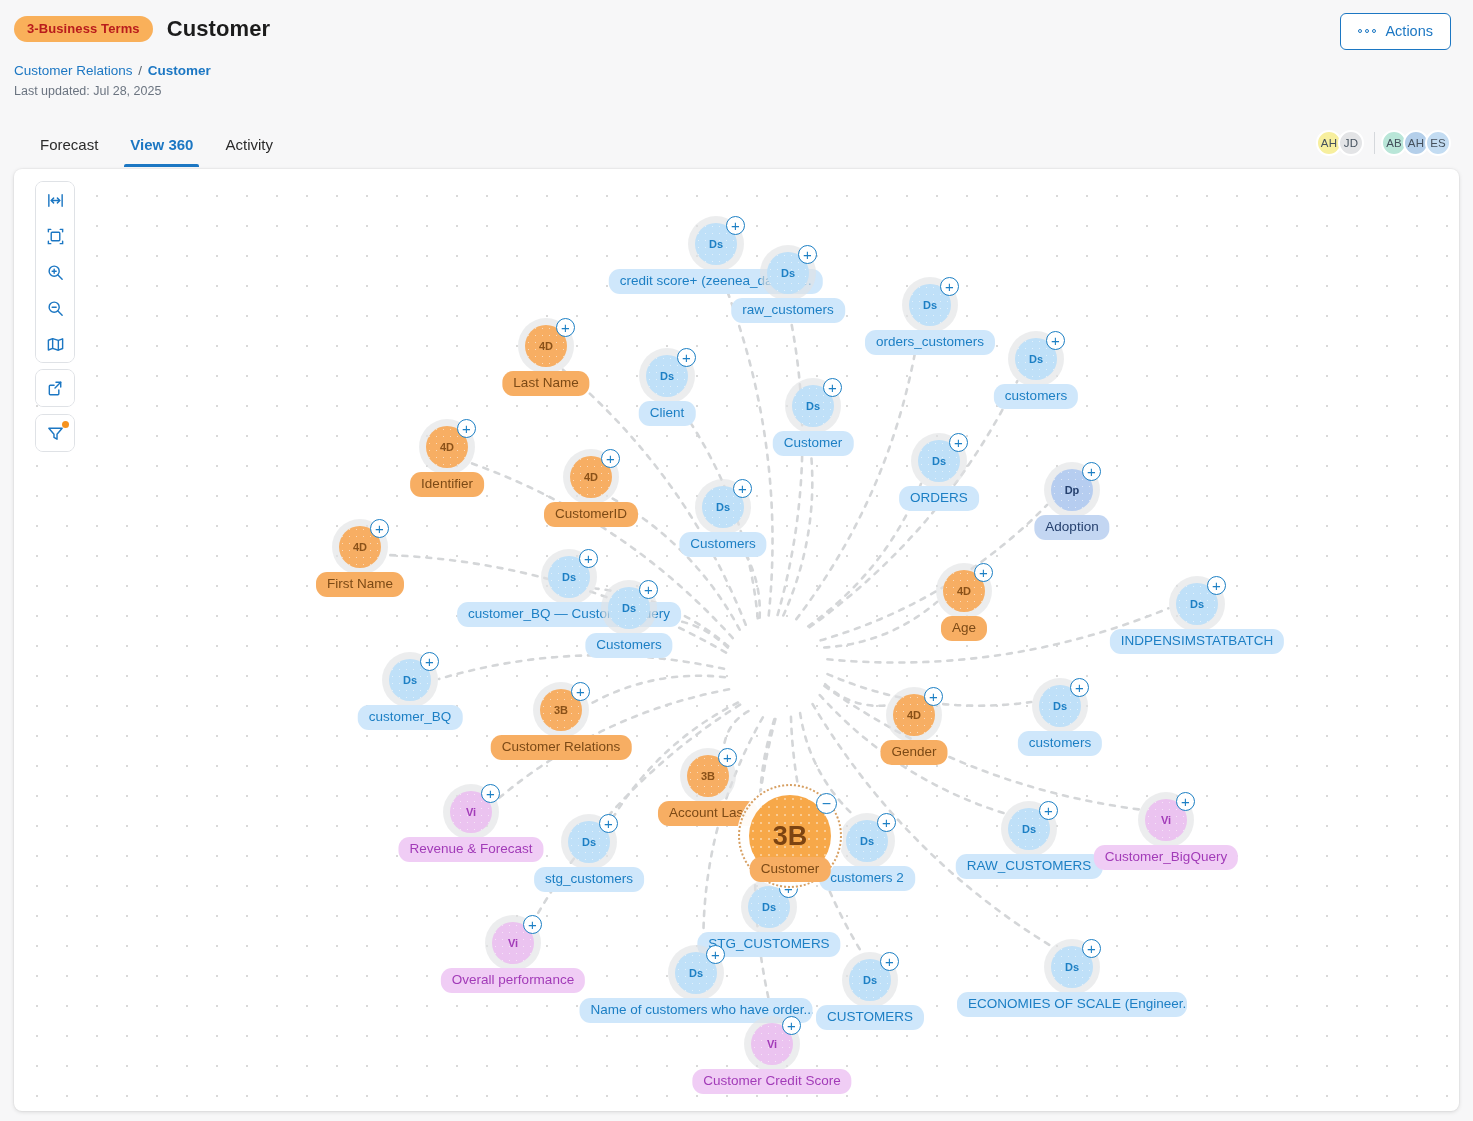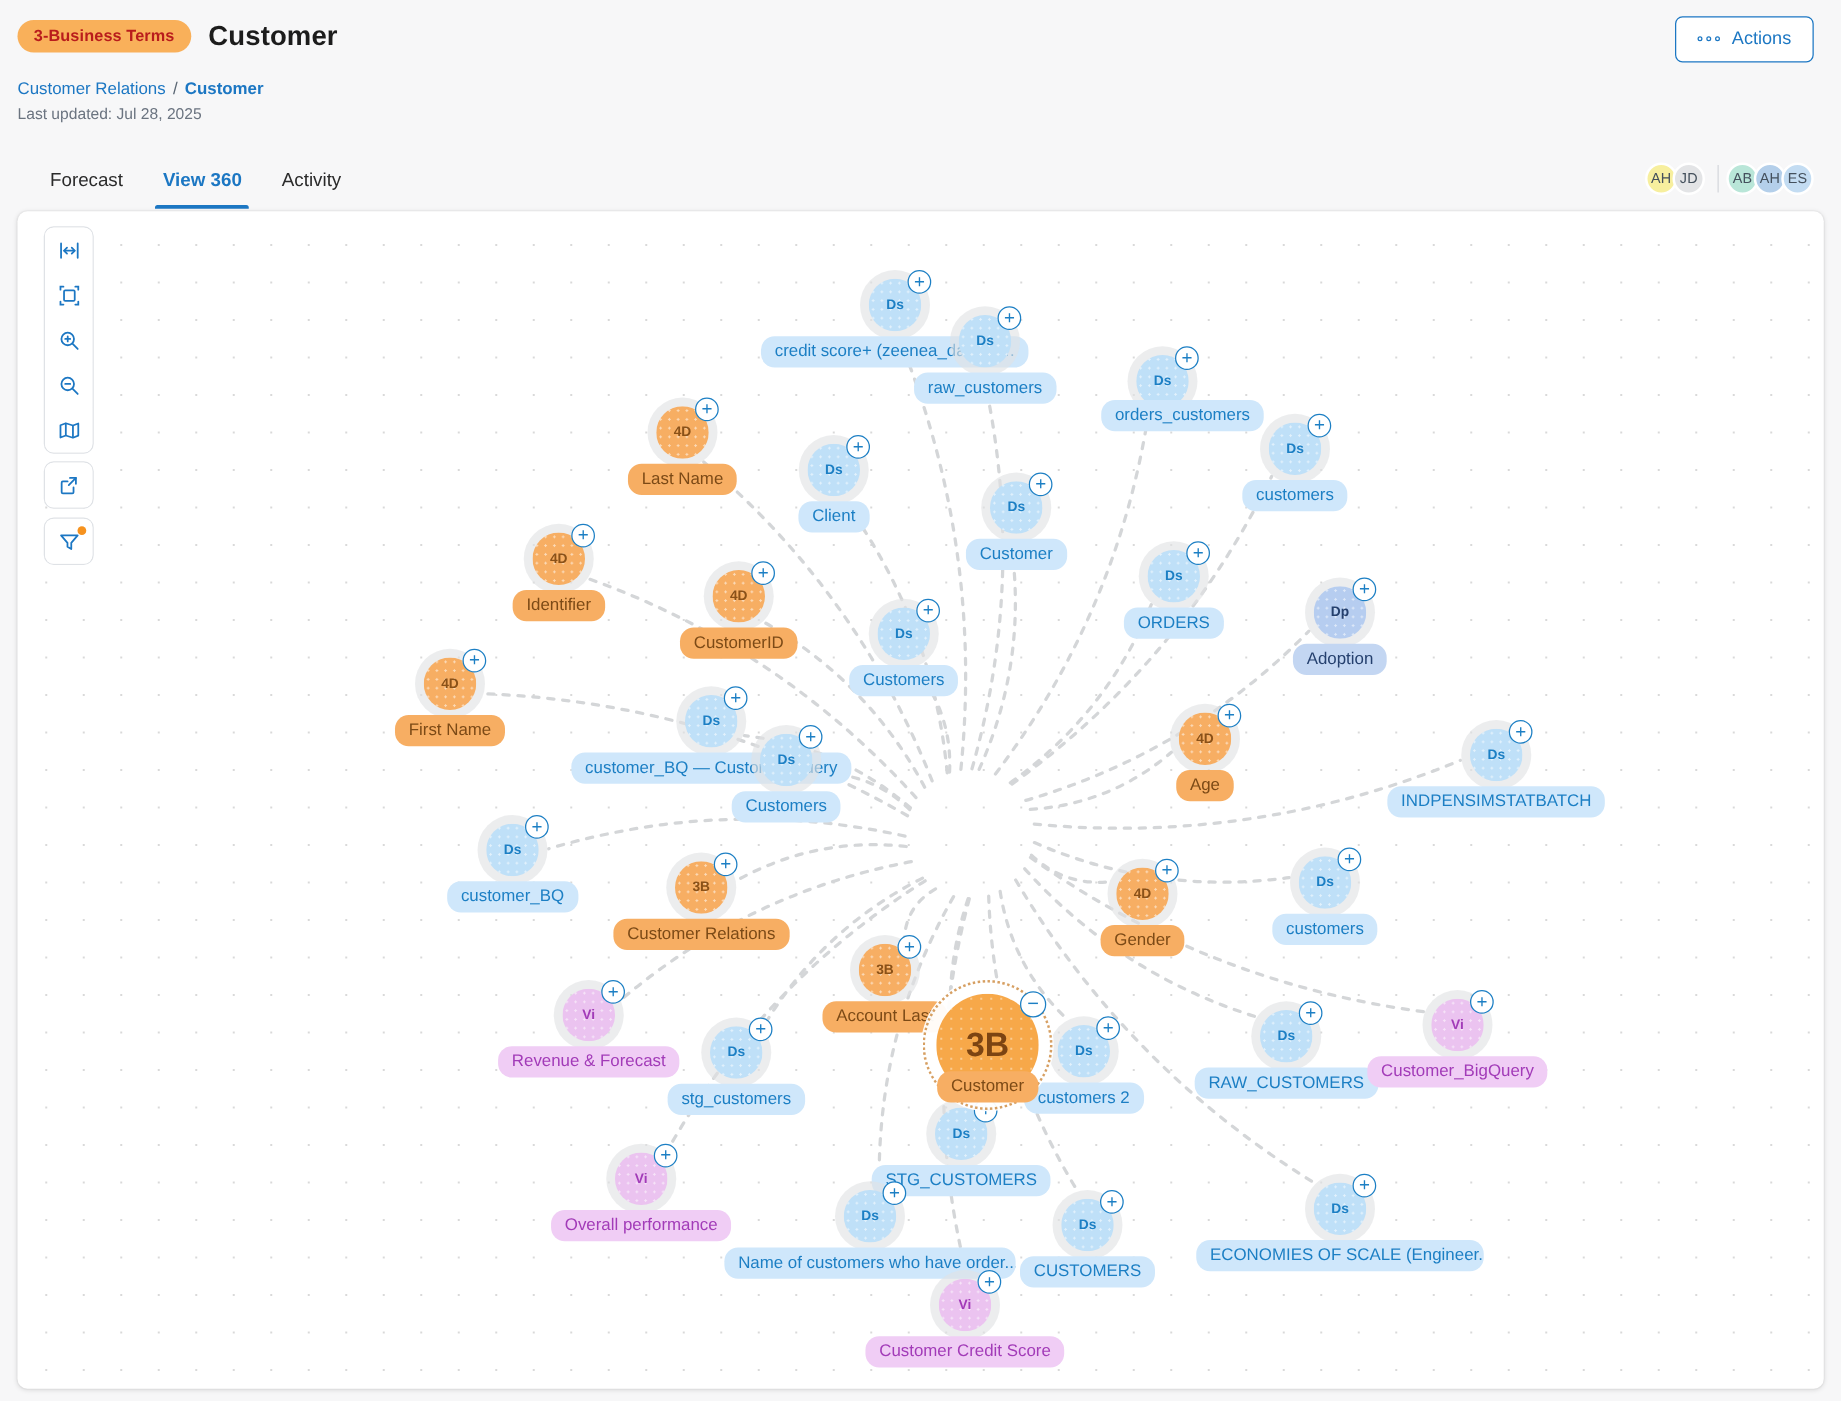--- a/index.html
+++ b/index.html
@@ -283,21 +283,21 @@
         <div class="node" style="left: 702px; top: 75px;">
           <div class="node-circle n-ds" style="width: 42px; height: 42px;">Ds<div class="expand" style="right: -8px; top: -7px;">+</div></div>
           <div class="node-label lb-ds" style="top: 46px; max-width: 228px; overflow: hidden;">credit score+ (zeenea_data... …</div>
         </div>
         <div class="node" style="left: 774px; top: 104px;">
           <div class="node-circle n-ds" style="width: 42px; height: 42px;">Ds<div class="expand" style="right: -8px; top: -7px;">+</div></div>
           <div class="node-label lb-ds" style="top: 46px;">raw_customers</div>
         </div>
         <div class="node" style="left: 916px; top: 136px;">
           <div class="node-circle n-ds" style="width: 42px; height: 42px;">Ds<div class="expand" style="right: -8px; top: -7px;">+</div></div>
-          <div class="node-label lb-ds" style="top: 36px; margin-left: 16px;">orders_customers</div>
+          <div class="node-label lb-ds" style="top: 46px;">orders_customers</div>
         </div>
         <div class="node" style="left: 1022px; top: 190px;">
           <div class="node-circle n-ds" style="width: 42px; height: 42px;">Ds<div class="expand" style="right: -8px; top: -7px;">+</div></div>
           <div class="node-label lb-ds" style="top: 46px;">customers</div>
         </div>
         <div class="node" style="left: 532px; top: 177px;">
           <div class="node-circle n-4d" style="width: 42px; height: 42px;">4D<div class="expand" style="right: -8px; top: -7px;">+</div></div>
           <div class="node-label lb-or" style="top: 46px;">Last Name</div>
         </div>
         <div class="node" style="left: 653px; top: 207px;">

